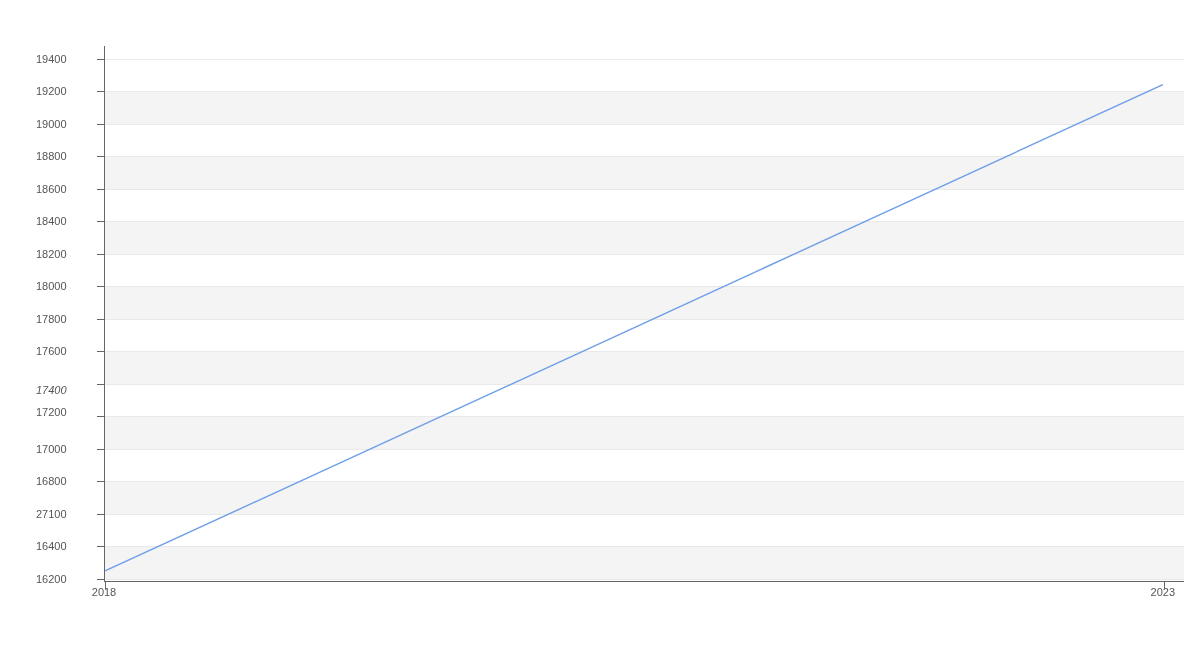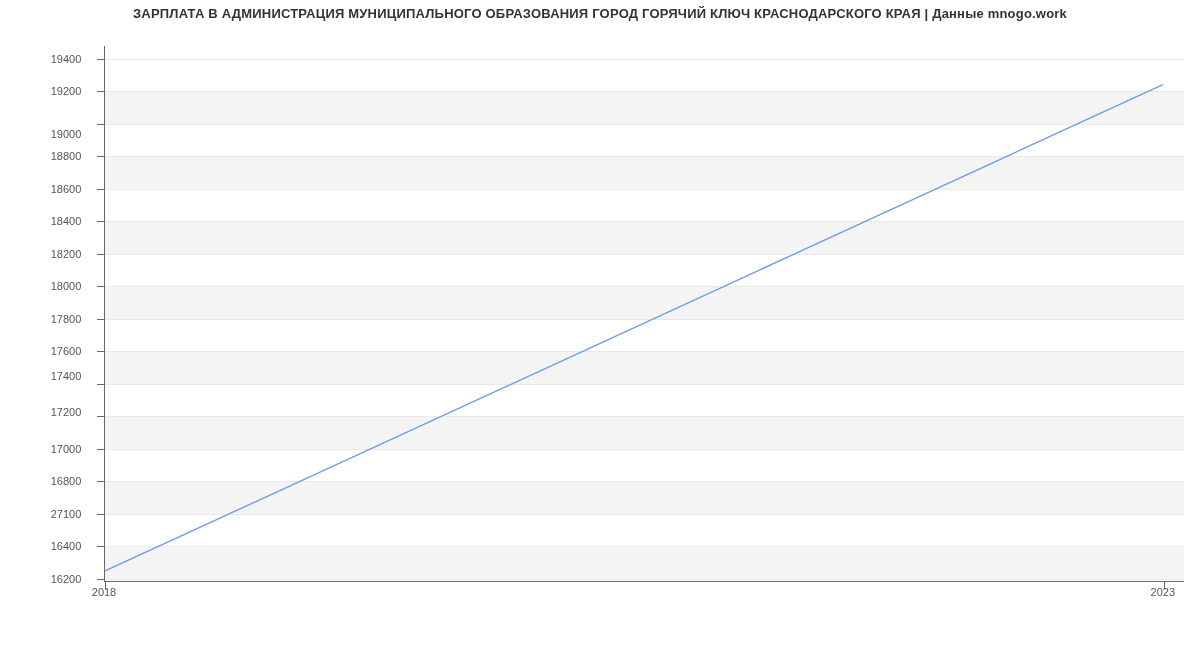--- a/index.html
+++ b/index.html
@@ -54,21 +54,21 @@
     position: absolute;
     left: -8px;
     width: 8px;
     height: 1px;
     background: #666;
   }
   .y-label {
     position: absolute;
     right: 1104px;
     width: 60px;
-    text-align: center;
+    text-align: left;
     font-size: 11px;
     color: #555;
     transform: translateY(-50%);
   }
   .x-tick {
     position: absolute;
     bottom: -8px;
     width: 1px;
     height: 8px;
     background: #666;
@@ -87,21 +87,20 @@
     top: 0;
     width: 100%;
     height: 100%;
     overflow: visible;
   }
 </style>
 </head>
 <body>
 
 <div class="chart-wrap">
-  <div class="title">ЗАРПЛАТА В АДМИНИСТРАЦИЯ МУНИЦИПАЛЬНОГО ОБРАЗОВАНИЯ ГОРОД ГОРЯЧИЙ КЛЮЧ КРАСНОДАРСКОГО КРАЯ | Данные mnogo.work</div>
   <div class="plot" id="plot">
     <div class="band" style="top: 500.267px; height: 32.4848px;"></div>
       <div class="band" style="top: 435.297px; height: 32.4848px;"></div>
       <div class="band" style="top: 370.327px; height: 32.4848px;"></div>
       <div class="band" style="top: 305.358px; height: 32.4848px;"></div>
       <div class="band" style="top: 240.388px; height: 32.4848px;"></div>
       <div class="band" style="top: 175.418px; height: 32.4848px;"></div>
       <div class="band" style="top: 110.448px; height: 32.4848px;"></div>
       <div class="band" style="top: 45.4788px; height: 32.4848px;"></div>
       <div class="grid-line" style="top: 532.752px;"></div>
@@ -143,26 +142,26 @@
       <div class="y-tick" style="top: 12.9939px;"></div>
       <div class="x-tick" style="left: 0px;"></div>
       <div class="x-tick" style="left: 1058.82px;"></div>
     </div>
 <div class="y-label" style="top: 578.752px;">16200</div>
     <div class="y-label" style="top: 546.267px;">16400</div>
     <div class="y-label" style="top: 513.782px;">27100</div>
     <div class="y-label" style="top: 481.297px;">16800</div>
     <div class="y-label" style="top: 448.812px;">17000</div>
     <div class="y-label" style="top: 412px;">17200</div>
-    <div class="y-label" style="top: 376px;">17400</div>
+    <div class="y-label" style="top: 390px; font-style: italic;">17400</div>
     <div class="y-label" style="top: 351.358px;">17600</div>
     <div class="y-label" style="top: 318.873px;">17800</div>
     <div class="y-label" style="top: 286.388px;">18000</div>
     <div class="y-label" style="top: 253.903px;">18200</div>
     <div class="y-label" style="top: 221.418px;">18400</div>
     <div class="y-label" style="top: 188.933px;">18600</div>
     <div class="y-label" style="top: 156.448px;">18800</div>
-    <div class="y-label" style="top: 123.964px; margin-top: 10px;">19000</div>
+    <div class="y-label" style="top: 123.964px;">19000</div>
     <div class="y-label" style="top: 91.4788px;">19200</div>
     <div class="y-label" style="top: 58.9939px;">19400</div>
     <div class="x-label" style="left: 104px;">2018</div>
     <div class="x-label" style="left: 1162.82px;">2023</div>
   </div>
 
 </body></html>

